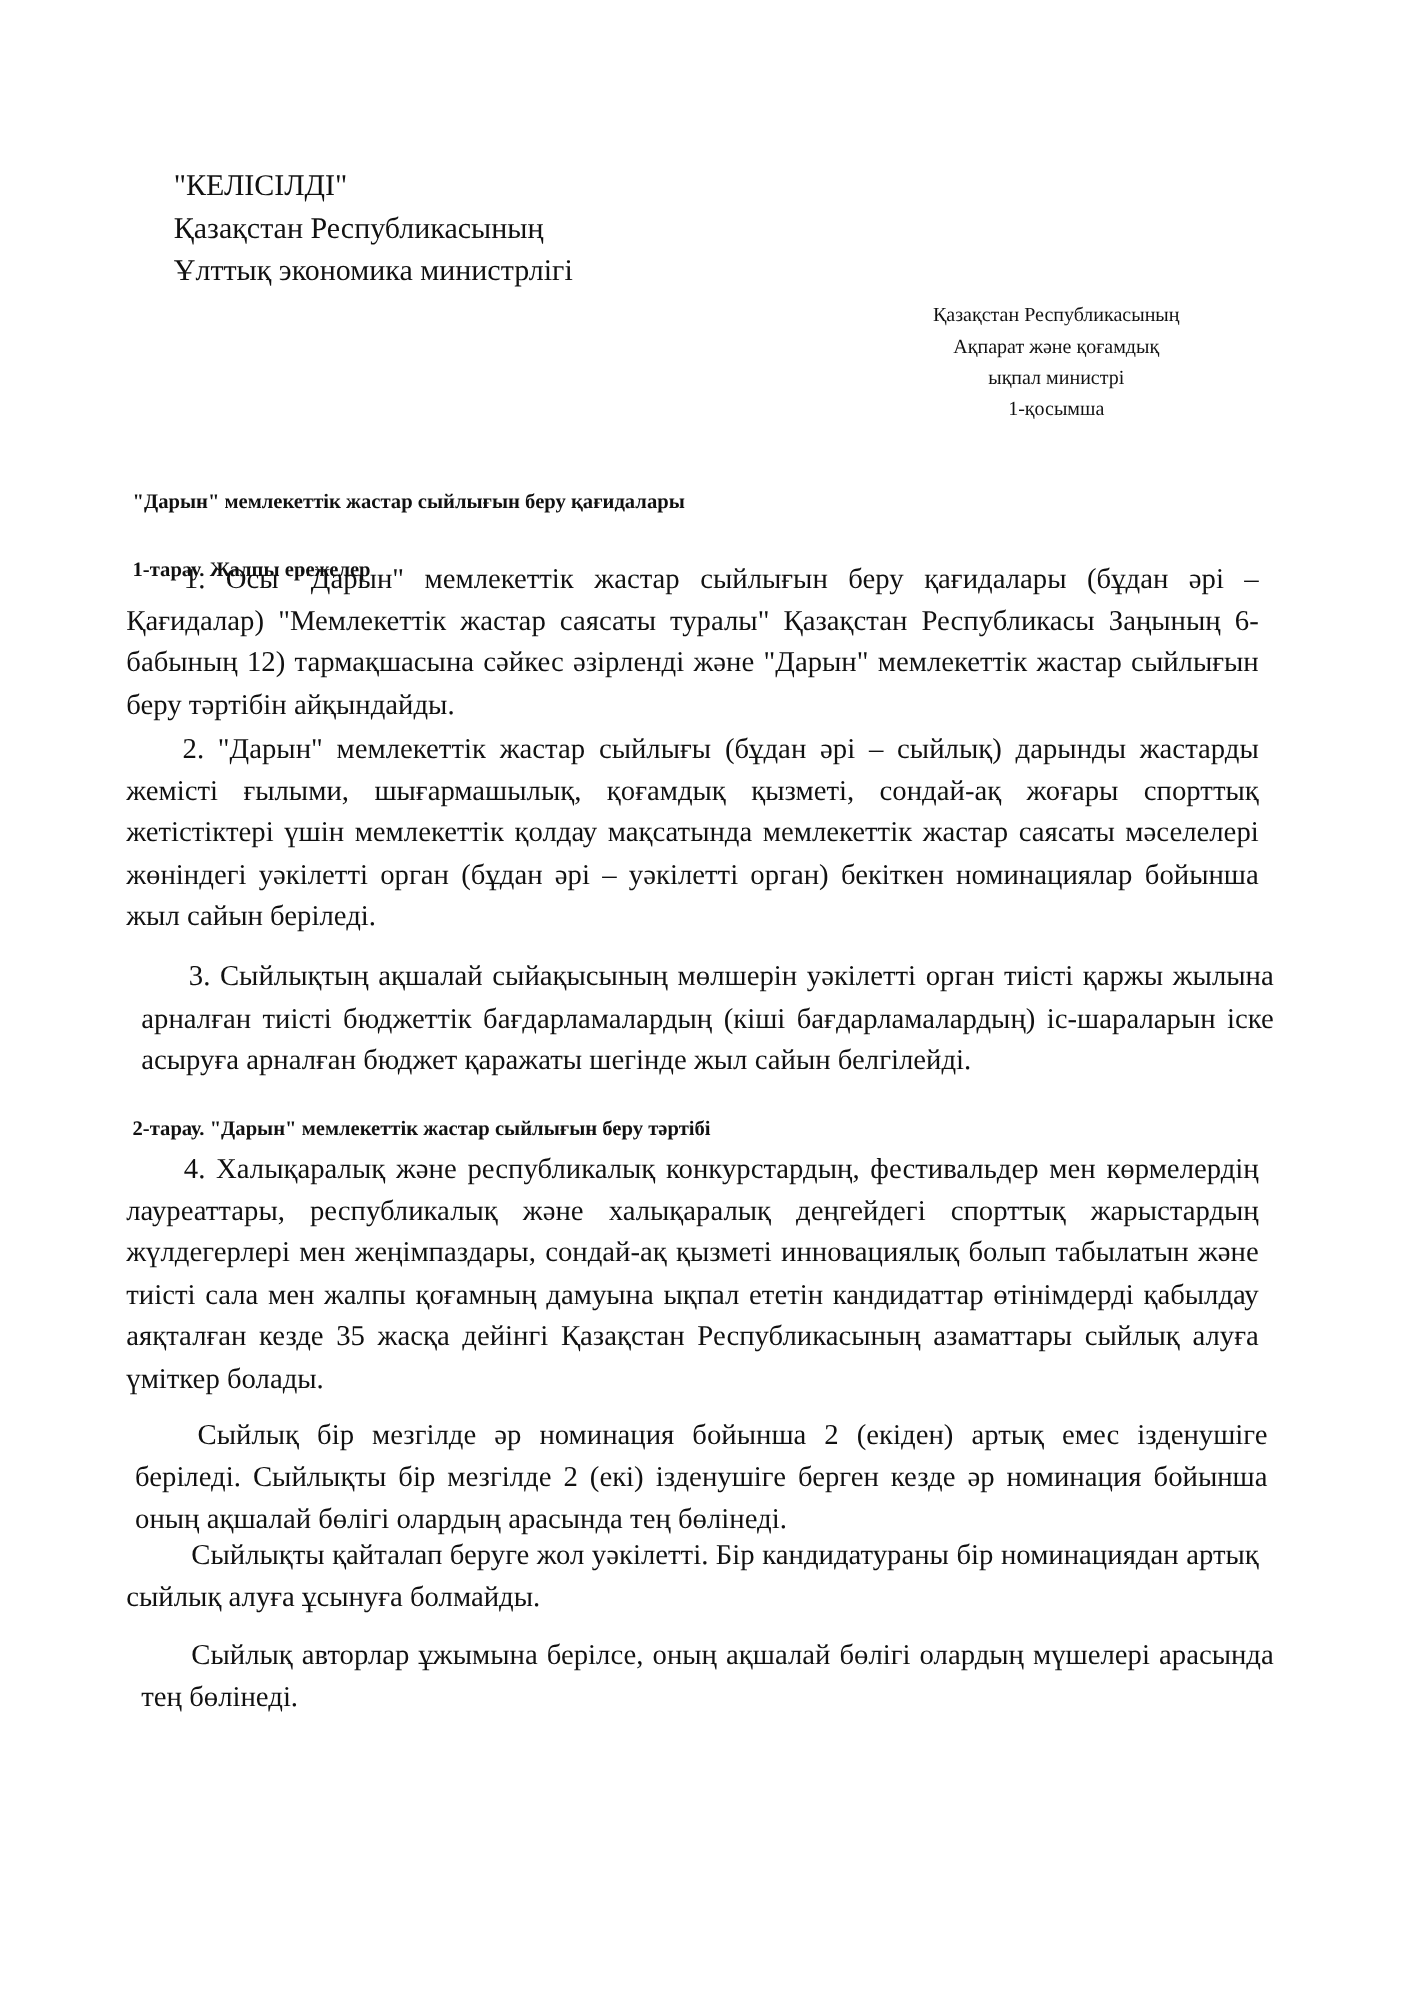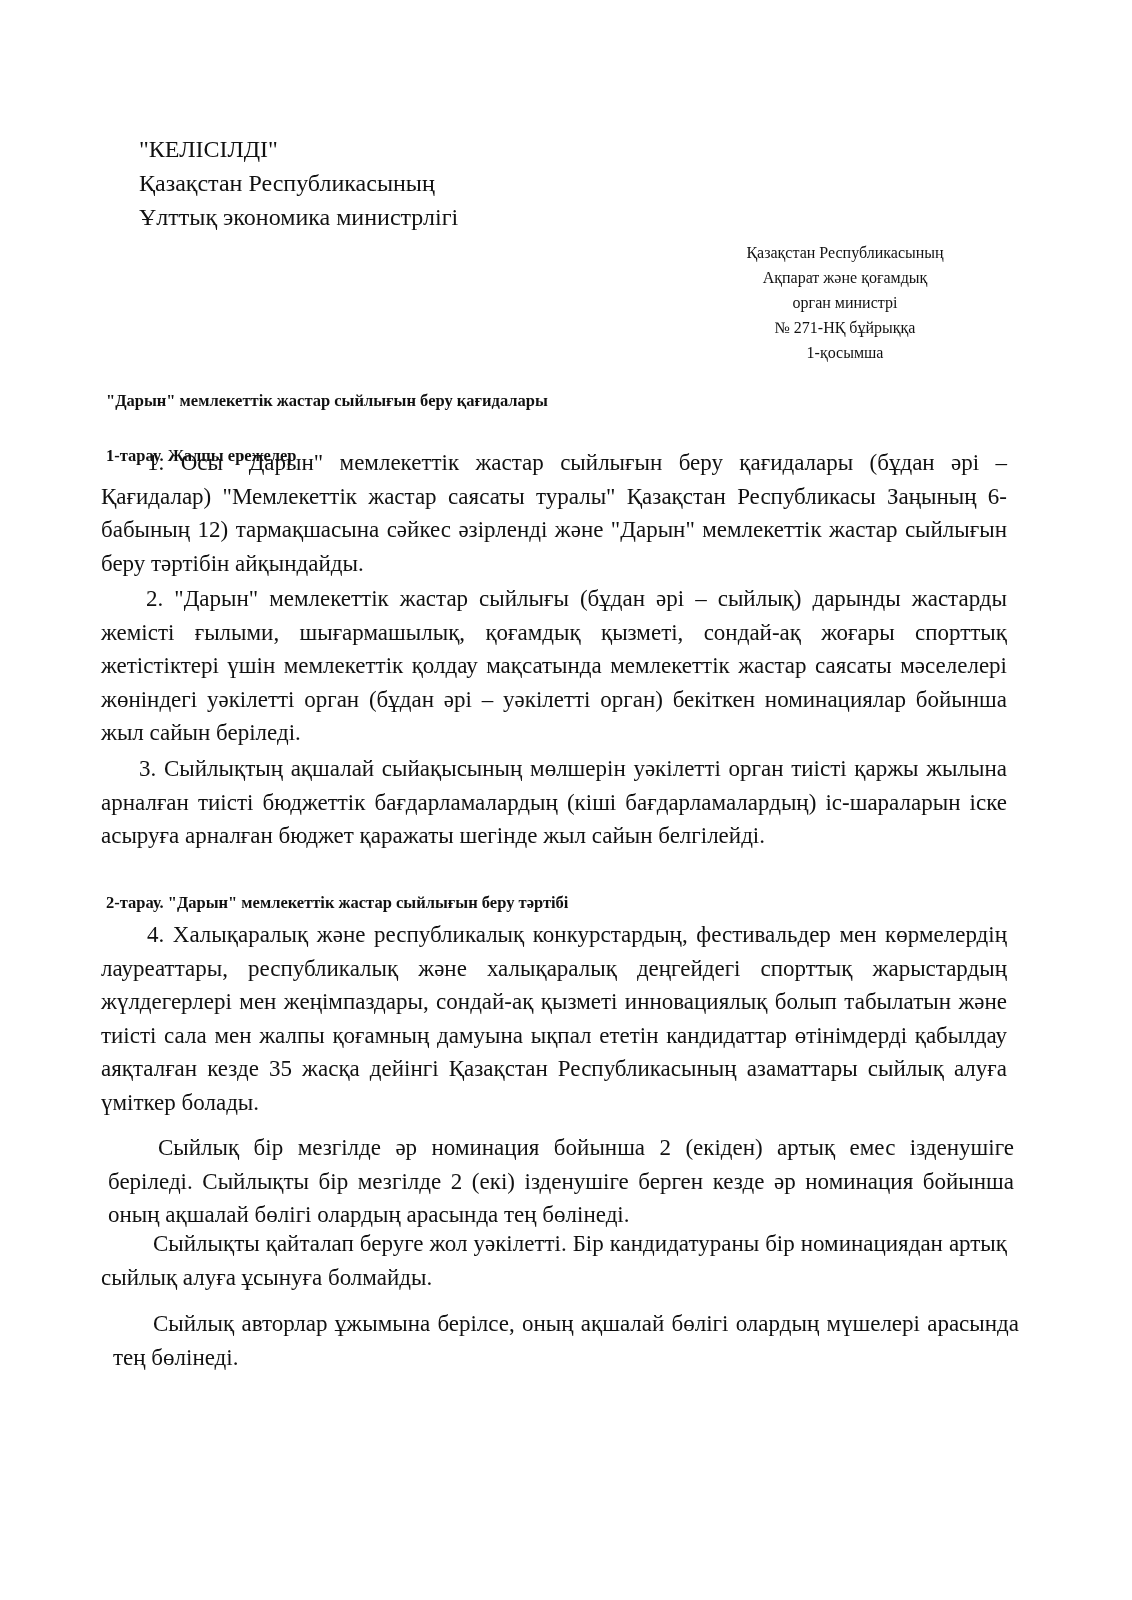--- a/index.html
+++ b/index.html
@@ -27,30 +27,29 @@
 
 <div class="agreed">
   <div>"КЕЛІСІЛДІ"</div>
   <div>Қазақстан Республикасының</div>
   <div>Ұлттық экономика министрлігі</div>
 </div>
 
 <div class="approval">
   <div>Қазақстан Республикасының</div>
   <div>Ақпарат және қоғамдық</div>
-  <div>орган министрі</div>
-  <div>№ 271-НҚ бұйрыққа</div>
+  <div>ықпал министрі</div>
   <div>1-қосымша</div>
 </div>
 
 <div class="title">"Дарын" мемлекеттік жастар сыйлығын беру қағидалары</div>
 <div class="sec1">1-тарау. Жалпы ережелер</div>
 
 <p class="para p1" style="margin:0">1. Осы "Дарын" мемлекеттік жастар сыйлығын беру қағидалары (бұдан әрі – Қағидалар) "Мемлекеттік жастар саясаты туралы" Қазақстан Республикасы Заңының 6-бабының 12) тармақшасына сәйкес әзірленді және "Дарын" мемлекеттік жастар сыйлығын беру тәртібін айқындайды.</p>
 <p class="para p2" style="margin:0">2. "Дарын" мемлекеттік жастар сыйлығы (бұдан әрі – сыйлық) дарынды жастарды жемісті ғылыми, шығармашылық, қоғамдық қызметі, сондай-ақ жоғары спорттық жетістіктері үшін мемлекеттік қолдау мақсатында мемлекеттік жастар саясаты мәселелері жөніндегі уәкілетті орган (бұдан әрі – уәкілетті орган) бекіткен номинациялар бойынша жыл сайын беріледі.</p>
-<p class="para p3" style="margin:0">3. Сыйлықтың ақшалай сыйақысының мөлшерін уәкілетті орган тиісті қаржы жылына арналған тиісті бюджеттік бағдарламалардың (кіші бағдарламалардың) іс-шараларын іске асыруға арналған бюджет қаражаты шегінде жыл сайын белгілейді.</p>
+<p class="para p3" style="margin:12px">3. Сыйлықтың ақшалай сыйақысының мөлшерін уәкілетті орган тиісті қаржы жылына арналған тиісті бюджеттік бағдарламалардың (кіші бағдарламалардың) іс-шараларын іске асыруға арналған бюджет қаражаты шегінде жыл сайын белгілейді.</p>
 
 <div class="sec2">2-тарау. "Дарын" мемлекеттік жастар сыйлығын беру тәртібі</div>
 
 <p class="para p4" style="margin:0">4. Халықаралық және республикалық конкурстардың, фестивальдер мен көрмелердің лауреаттары, республикалық және халықаралық деңгейдегі спорттық жарыстардың жүлдегерлері мен жеңімпаздары, сондай-ақ қызметі инновациялық болып табылатын және тиісті сала мен жалпы қоғамның дамуына ықпал ететін кандидаттар өтінімдерді қабылдау аяқталған кезде 35 жасқа дейінгі Қазақстан Республикасының азаматтары сыйлық алуға үміткер болады.</p>
 <p class="para p5" style="margin:7px">Сыйлық бір мезгілде әр номинация бойынша 2 (екіден) артық емес ізденушіге беріледі. Сыйлықты бір мезгілде 2 (екі) ізденушіге берген кезде әр номинация бойынша оның ақшалай бөлігі олардың арасында тең бөлінеді.</p>
 <p class="para p6" style="margin:0">Сыйлықты қайталап беруге жол уәкілетті. Бір кандидатураны бір номинациядан артық сыйлық алуға ұсынуға болмайды.</p>
 <p class="para p7" style="margin:12px">Сыйлық авторлар ұжымына берілсе, оның ақшалай бөлігі олардың мүшелері арасында тең бөлінеді.</p>
 
 </body></html>

